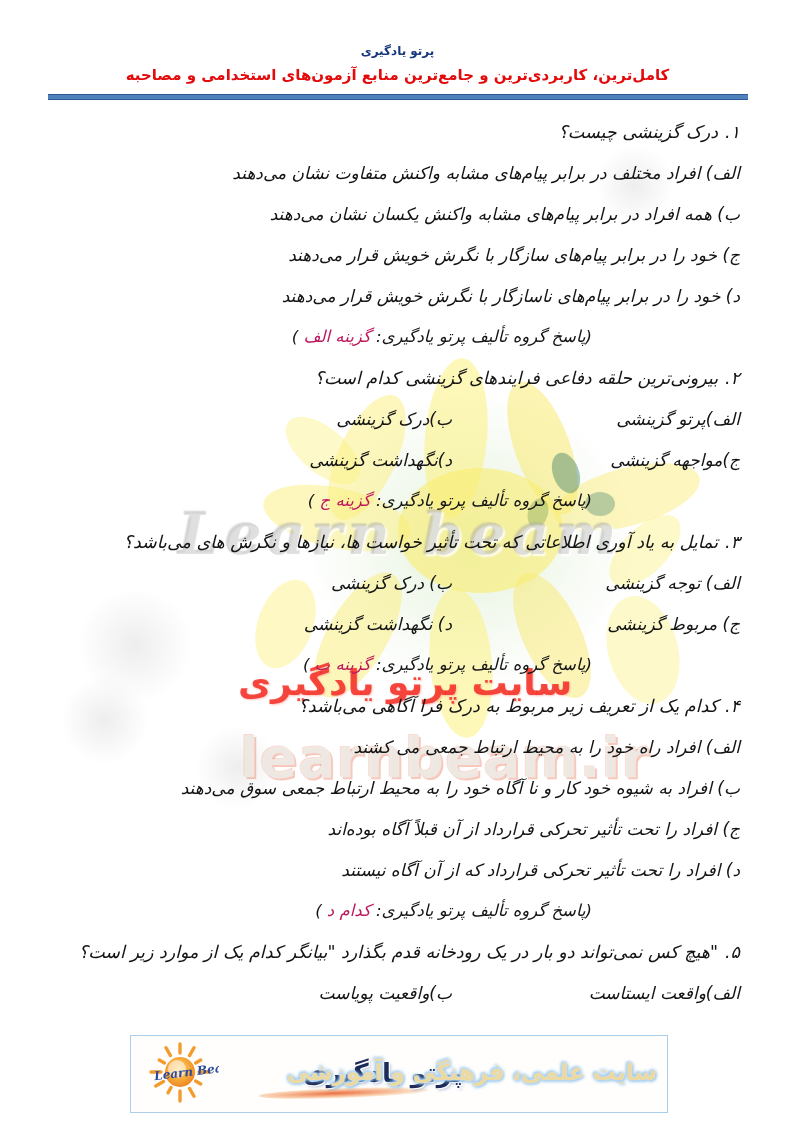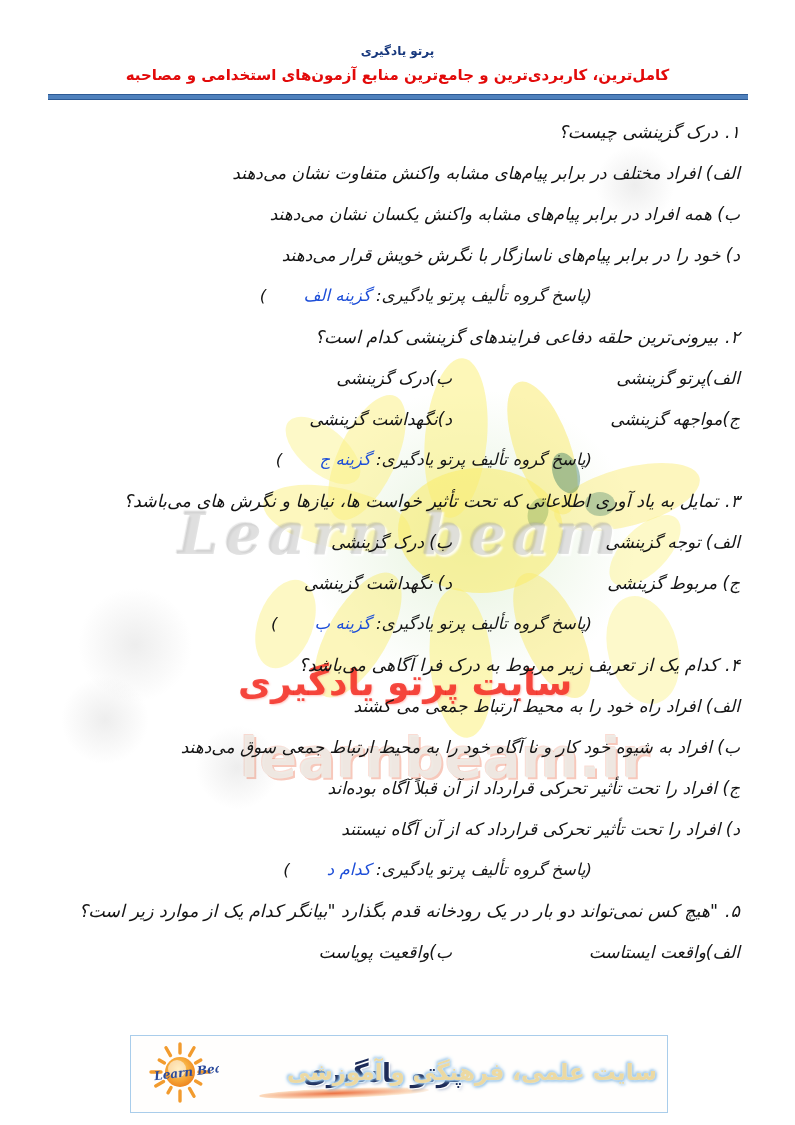--- a/index.html
+++ b/index.html
@@ -30,21 +30,21 @@
              text-shadow:2px 2px 0 rgba(232,96,60,0.35),-1px -1px 0 rgba(232,96,60,0.22);}
   
   .content{position:absolute;top:112px;left:48px;right:55px;z-index:2;direction:rtl;
            text-align:right;color:#141414;font-style:italic;}
   .line{height:41px;display:flex;align-items:center;font-size:17px;line-height:1.35;}
   .q-title{font-size:17.5px;}
   .q-num{white-space:pre;margin-left:7px;}
   .col-r{width:288px;flex-shrink:0;}
   .ans{padding-right:148px;font-size:16.5px;}
   .ans span{white-space:pre;}
-  .red{color:#1d4ed8;margin-left:32px;}
+  .red{color:#be185d;}
   
   .footer{position:absolute;left:130px;top:1035px;width:536px;height:76px;background:#fffefd;
           border:1px solid #a9cdeb;z-index:2;}
   .f-tagline{position:absolute;right:10px;top:23px;direction:rtl;font-weight:bold;font-size:23px;
              color:#ecd9a2;
              text-shadow:0 0 2px #ffffff,0 0 5px #90c2e8,1px 1px 3px #79b2e2,-1px -1px 3px #79b2e2;}
   .f-brand{position:absolute;left:172px;top:22px;direction:rtl;font-weight:bold;font-size:26px;
            color:#1c2a57;
            text-shadow:-1px -1px 0 #fff,1px -1px 0 #fff,-1px 1px 0 #fff,1px 1px 0 #fff,2px 2px 3px rgba(120,140,180,0.5);}
   .f-swoosh{position:absolute;left:128px;top:52px;width:170px;height:10px;border-radius:50%;
@@ -90,20 +90,21 @@
   <div class="hdr-rule"></div>
 
   <div class="content">
 
     <div class="line q-title">
       <span class="q-num">۱.</span>
       <span>درک گزینشی چیست؟</span>
     </div>
     <div class="line">الف) افراد مختلف در برابر پیام‌های مشابه واکنش متفاوت نشان می‌دهند</div>
     <div class="line">ب) همه افراد در برابر پیام‌های مشابه واکنش یکسان نشان می‌دهند</div>
+    <div class="line">ج) خود را در برابر پیام‌های سازگار با نگرش خویش قرار می‌دهند</div>
     <div class="line">د) خود را در برابر پیام‌های ناسازگار با نگرش خویش قرار می‌دهند</div>
     <div class="line ans">
       <span>(پاسخ گروه تألیف پرتو یادگیری: </span>
       <span class="red">گزینه الف</span>
       <span> )</span>
     </div>
 
     <div class="line q-title">
       <span class="q-num">۲.</span>
       <span>بیرونی‌ترین حلقه دفاعی فرایندهای گزینشی کدام است؟</span>

